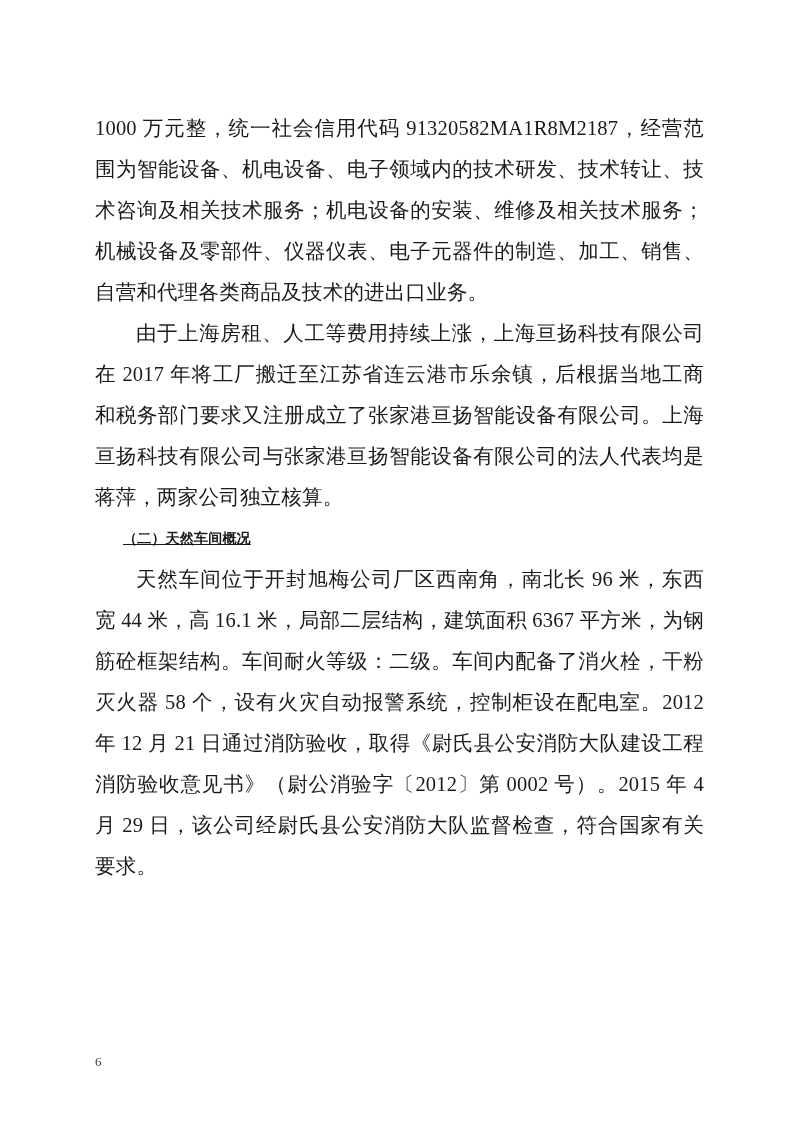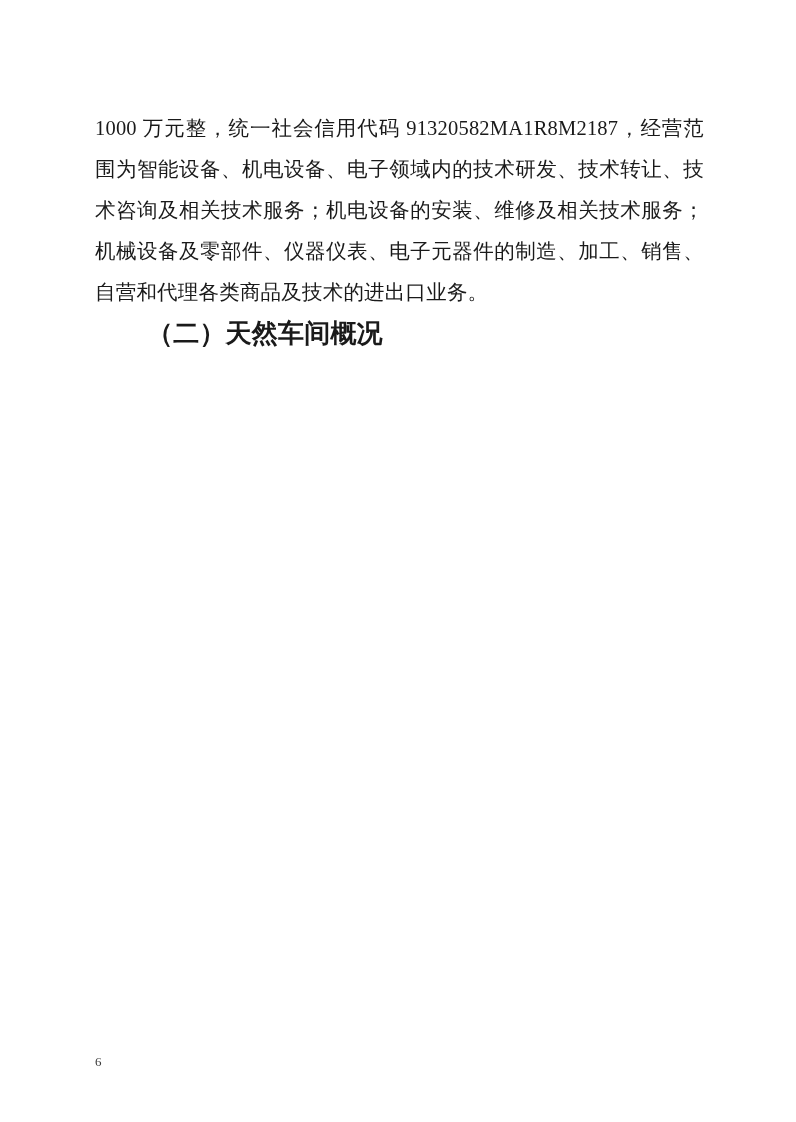--- a/index.html
+++ b/index.html
@@ -32,35 +32,38 @@
     margin: 0;
     text-indent: 2em;
   }
   .para.no-indent {
     text-indent: 0;
   }
   .heading {
     margin: 0;
     font-weight: bold;
     text-indent: 2em;
-    font-size: 26px;
+    font-size: 14px;
     line-height: 41px;
     font-family: "Liberation Serif", "DejaVu Serif", serif;
+    text-decoration: underline;
   }
   .page-number {
     position: absolute;
     left: 95px;
     bottom: 52px;
     font-size: 13px;
     color: #3a3a3a;
     font-family: "Liberation Serif", "DejaVu Serif", serif;
   }
 </style>
 </head>
 <body>
 
 <div class="page">
   <div class="doc-body">
     <p class="para no-indent">1000 万元整，统一社会信用代码 91320582MA1R8M2187，经营范围为智能设备、机电设备、电子领域内的技术研发、技术转让、技术咨询及相关技术服务；机电设备的安装、维修及相关技术服务；机械设备及零部件、仪器仪表、电子元器件的制造、加工、销售、自营和代理各类商品及技术的进出口业务。</p>
+    <p class="para">由于上海房租、人工等费用持续上涨，上海亘扬科技有限公司在 2017 年将工厂搬迁至江苏省连云港市乐余镇，后根据当地工商和税务部门要求又注册成立了张家港亘扬智能设备有限公司。上海亘扬科技有限公司与张家港亘扬智能设备有限公司的法人代表均是蒋萍，两家公司独立核算。</p>
     <h2 class="heading">（二）天然车间概况</h2>
+    <p class="para">天然车间位于开封旭梅公司厂区西南角，南北长 96 米，东西宽 44 米，高 16.1 米，局部二层结构，建筑面积 6367 平方米，为钢筋砼框架结构。车间耐火等级：二级。车间内配备了消火栓，干粉灭火器 58 个，设有火灾自动报警系统，控制柜设在配电室。2012 年 12 月 21 日通过消防验收，取得《尉氏县公安消防大队建设工程消防验收意见书》（尉公消验字〔2012〕第 0002 号）。2015 年 4 月 29 日，该公司经尉氏县公安消防大队监督检查，符合国家有关要求。</p>
   </div>
   <div class="page-number">6</div>
 </div>
 
 </body></html>

